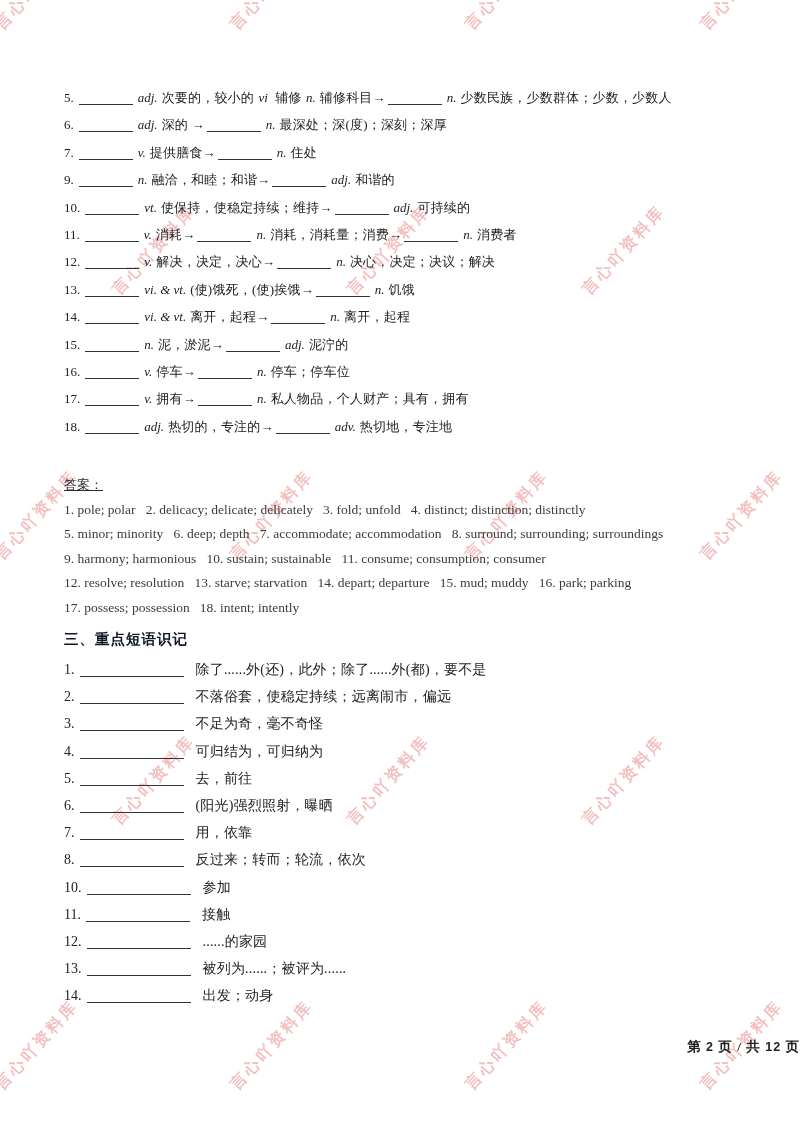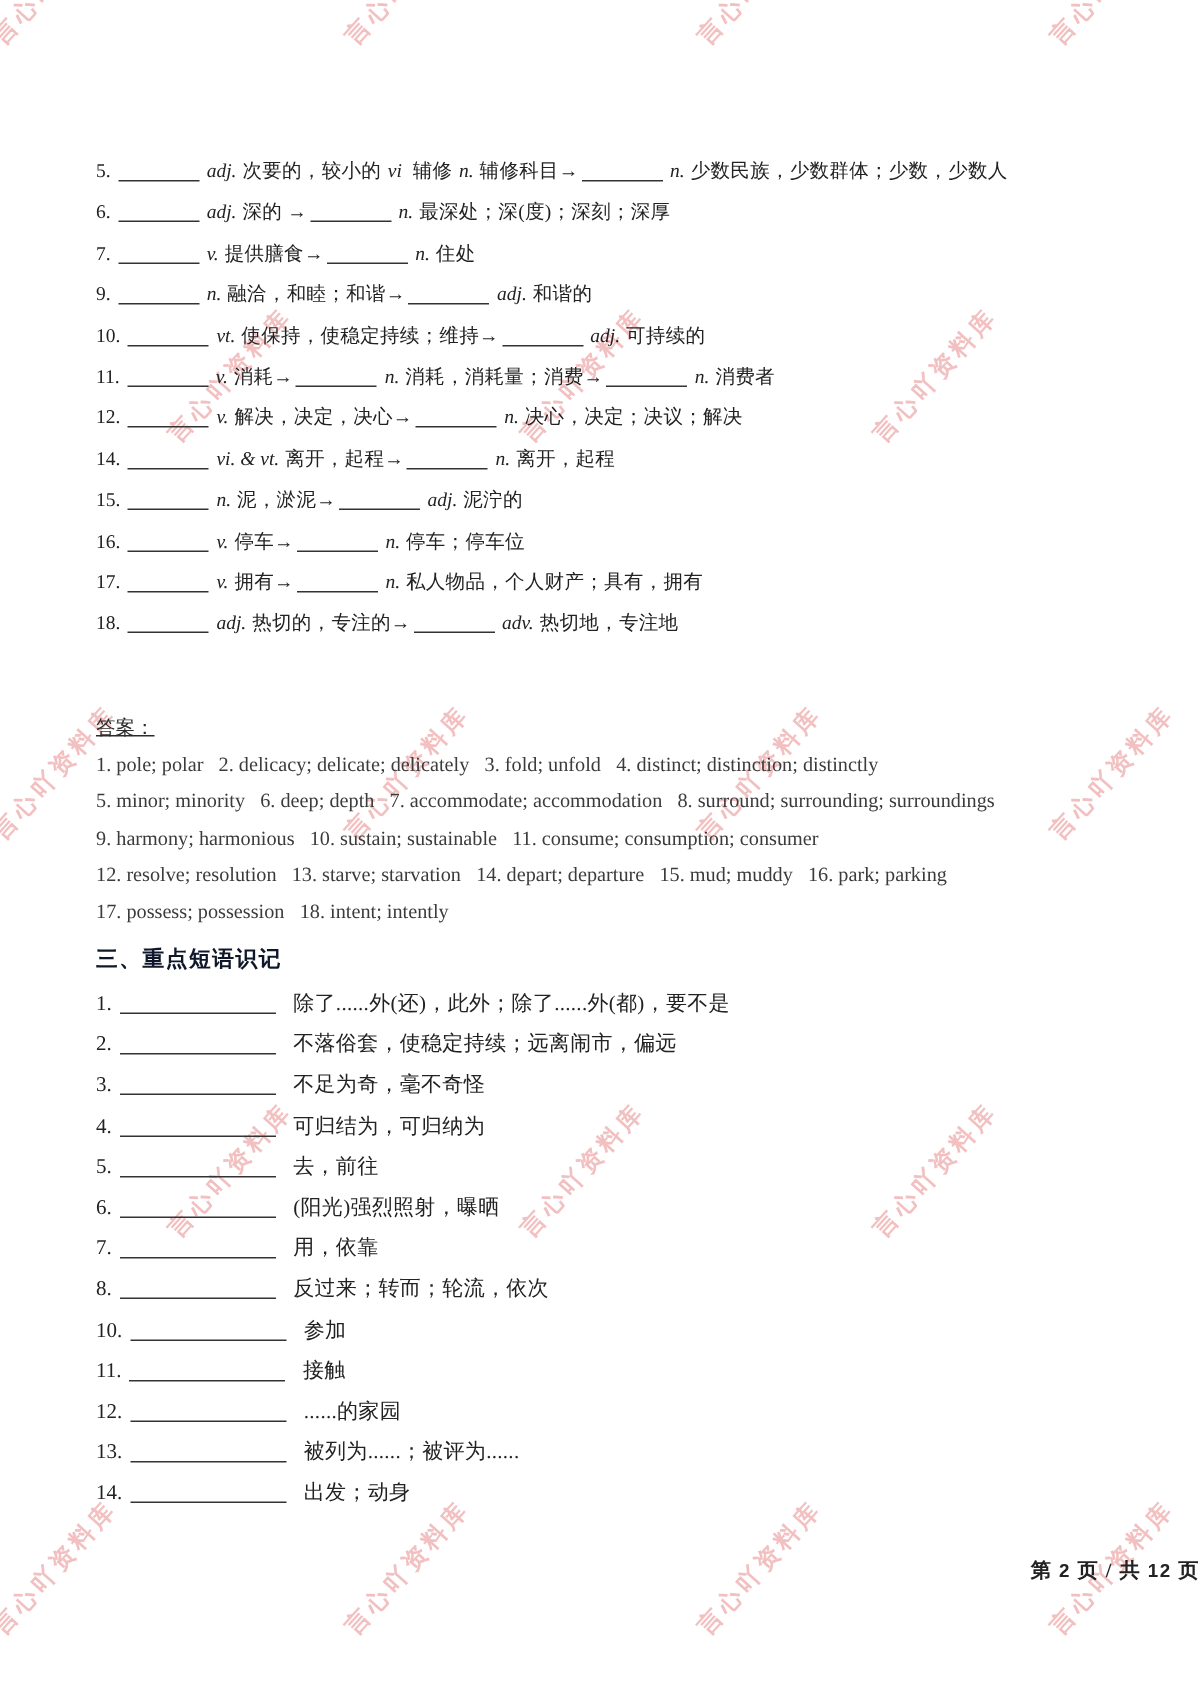--- a/index.html
+++ b/index.html
@@ -7,21 +7,21 @@
     position:relative;width:800px;height:1132px;background:#ffffff;overflow:hidden;
     font-family:"Liberation Serif","DejaVu Serif",serif;color:#222222;
   }
   .wm-layer{position:absolute;inset:0;z-index:0;pointer-events:none;}
   .wm{
     position:absolute;white-space:nowrap;font-size:16px;letter-spacing:3px;
     color:rgba(223,105,105,0.42);transform:rotate(-48deg);
     font-family:"Liberation Sans","DejaVu Sans",sans-serif;font-weight:bold;
   }
   .content{position:absolute;inset:0;z-index:1;}
-  .vocab{position:absolute;top:100px;left:64px;right:30px;}
+  .vocab{position:absolute;top:84px;left:64px;right:30px;}
   .vrow{height:27.4px;line-height:27.4px;font-size:13px;white-space:nowrap;}
   .num{display:inline-block;margin-right:3px;}
   .blank{
     display:inline-block;border-bottom:1px solid #333333;height:13px;
     vertical-align:-3px;margin:0 4px 0 2px;
   }
   .blank-sm{width:54px;}
   .blank-lg{width:104px;}
   .pos{font-style:italic;margin:0 4px 0 1px;font-family:"Liberation Serif","DejaVu Serif",serif;}
   .zh{letter-spacing:0.2px;}
@@ -69,20 +69,21 @@
 
   <div class="content">
     <section class="vocab">
         <div class="vrow"><span class="num">5.</span><span class="blank blank-sm"></span><span class="pos">adj.</span><span class="zh">次要的，较小的 </span><span class="pos">vi </span><span class="zh">辅修 </span><span class="pos">n.</span><span class="zh">辅修科目→</span><span class="blank blank-sm"></span><span class="pos">n.</span><span class="zh">少数民族，少数群体；少数，少数人</span></div>
         <div class="vrow"><span class="num">6.</span><span class="blank blank-sm"></span><span class="pos">adj.</span><span class="zh">深的 →</span><span class="blank blank-sm"></span><span class="pos">n.</span><span class="zh">最深处；深(度)；深刻；深厚</span></div>
         <div class="vrow"><span class="num">7.</span><span class="blank blank-sm"></span><span class="pos">v.</span><span class="zh">提供膳食→</span><span class="blank blank-sm"></span><span class="pos">n.</span><span class="zh">住处</span></div>
         <div class="vrow"><span class="num">9.</span><span class="blank blank-sm"></span><span class="pos">n.</span><span class="zh">融洽，和睦；和谐→</span><span class="blank blank-sm"></span><span class="pos">adj.</span><span class="zh">和谐的</span></div>
         <div class="vrow"><span class="num">10.</span><span class="blank blank-sm"></span><span class="pos">vt.</span><span class="zh">使保持，使稳定持续；维持→</span><span class="blank blank-sm"></span><span class="pos">adj.</span><span class="zh">可持续的</span></div>
         <div class="vrow"><span class="num">11.</span><span class="blank blank-sm"></span><span class="pos">v.</span><span class="zh">消耗→</span><span class="blank blank-sm"></span><span class="pos">n.</span><span class="zh">消耗，消耗量；消费→</span><span class="blank blank-sm"></span><span class="pos">n.</span><span class="zh">消费者</span></div>
         <div class="vrow"><span class="num">12.</span><span class="blank blank-sm"></span><span class="pos">v.</span><span class="zh">解决，决定，决心→</span><span class="blank blank-sm"></span><span class="pos">n.</span><span class="zh">决心，决定；决议；解决</span></div>
+        <div class="vrow"><span class="num">13.</span><span class="blank blank-sm"></span><span class="pos">vi. &amp; vt.</span><span class="zh">(使)饿死，(使)挨饿→</span><span class="blank blank-sm"></span><span class="pos">n.</span><span class="zh">饥饿</span></div>
         <div class="vrow"><span class="num">14.</span><span class="blank blank-sm"></span><span class="pos">vi. &amp; vt.</span><span class="zh">离开，起程→</span><span class="blank blank-sm"></span><span class="pos">n.</span><span class="zh">离开，起程</span></div>
         <div class="vrow"><span class="num">15.</span><span class="blank blank-sm"></span><span class="pos">n.</span><span class="zh">泥，淤泥→</span><span class="blank blank-sm"></span><span class="pos">adj.</span><span class="zh">泥泞的</span></div>
         <div class="vrow"><span class="num">16.</span><span class="blank blank-sm"></span><span class="pos">v.</span><span class="zh">停车→</span><span class="blank blank-sm"></span><span class="pos">n.</span><span class="zh">停车；停车位</span></div>
         <div class="vrow"><span class="num">17.</span><span class="blank blank-sm"></span><span class="pos">v.</span><span class="zh">拥有→</span><span class="blank blank-sm"></span><span class="pos">n.</span><span class="zh">私人物品，个人财产；具有，拥有</span></div>
         <div class="vrow"><span class="num">18.</span><span class="blank blank-sm"></span><span class="pos">adj.</span><span class="zh">热切的，专注的→</span><span class="blank blank-sm"></span><span class="pos">adv.</span><span class="zh">热切地，专注地</span></div>
       </section>
 
     <section class="answers">
       <div class="answers-label">答案：</div>
       <div>

